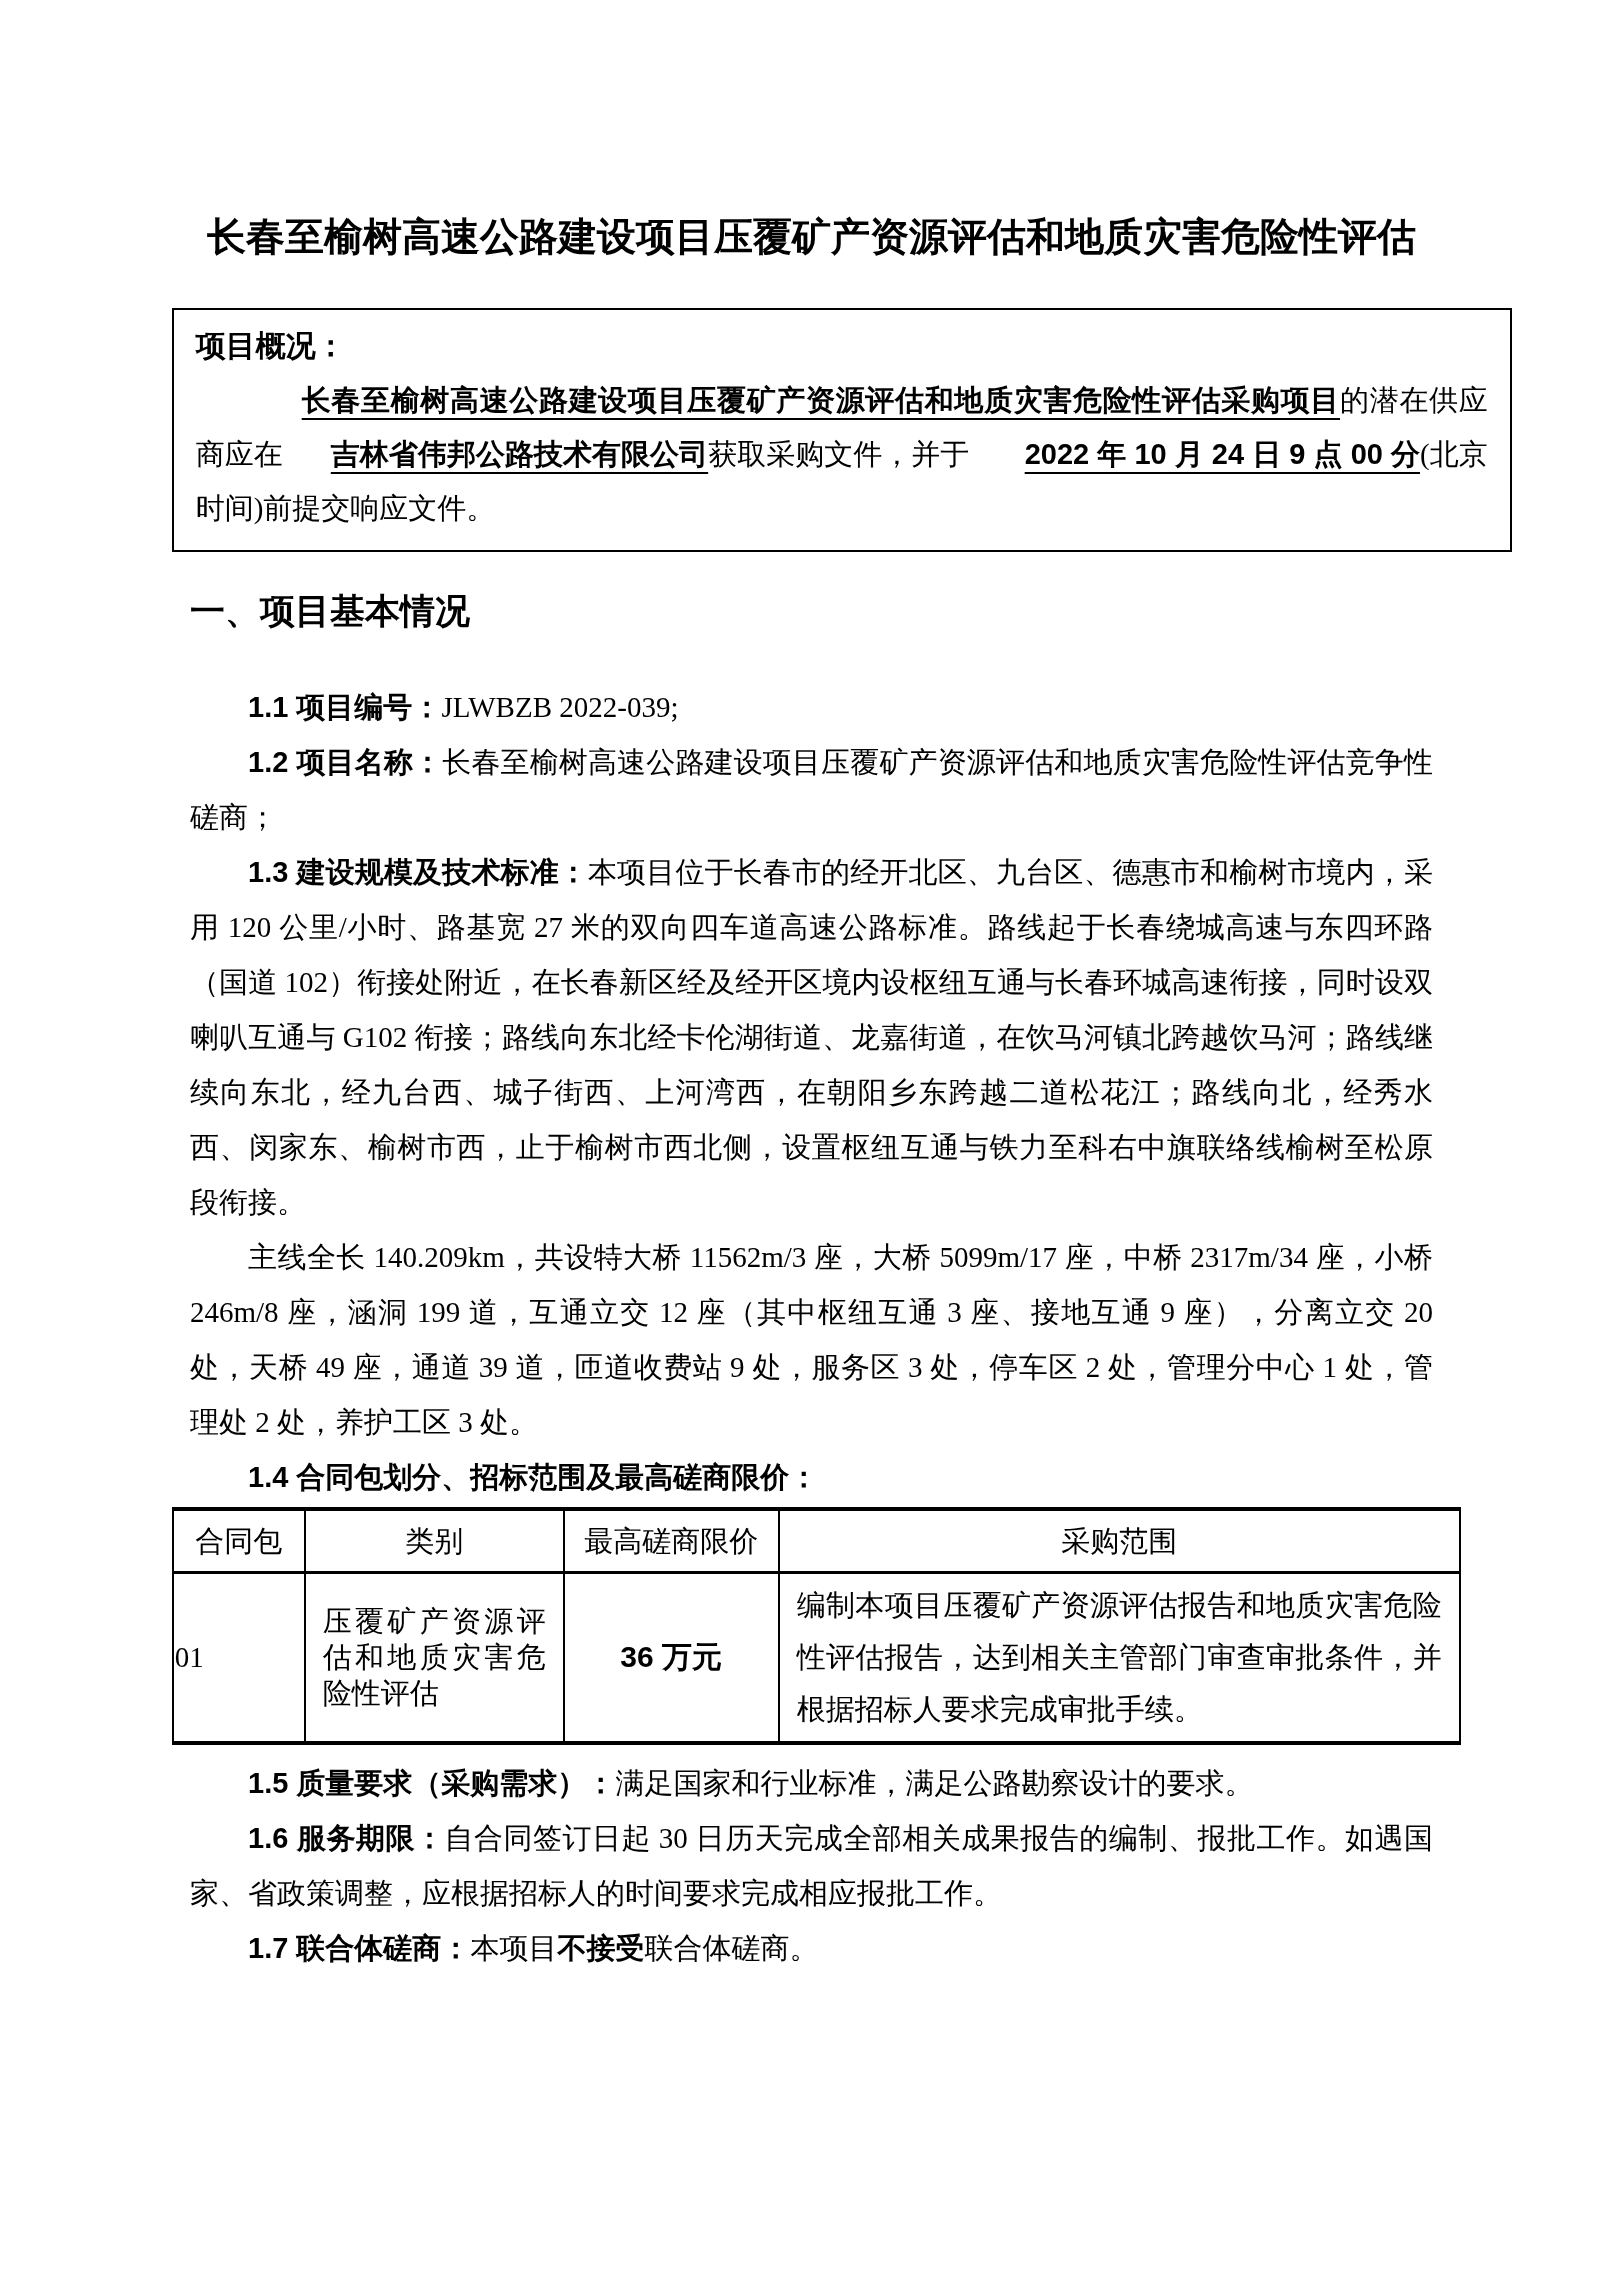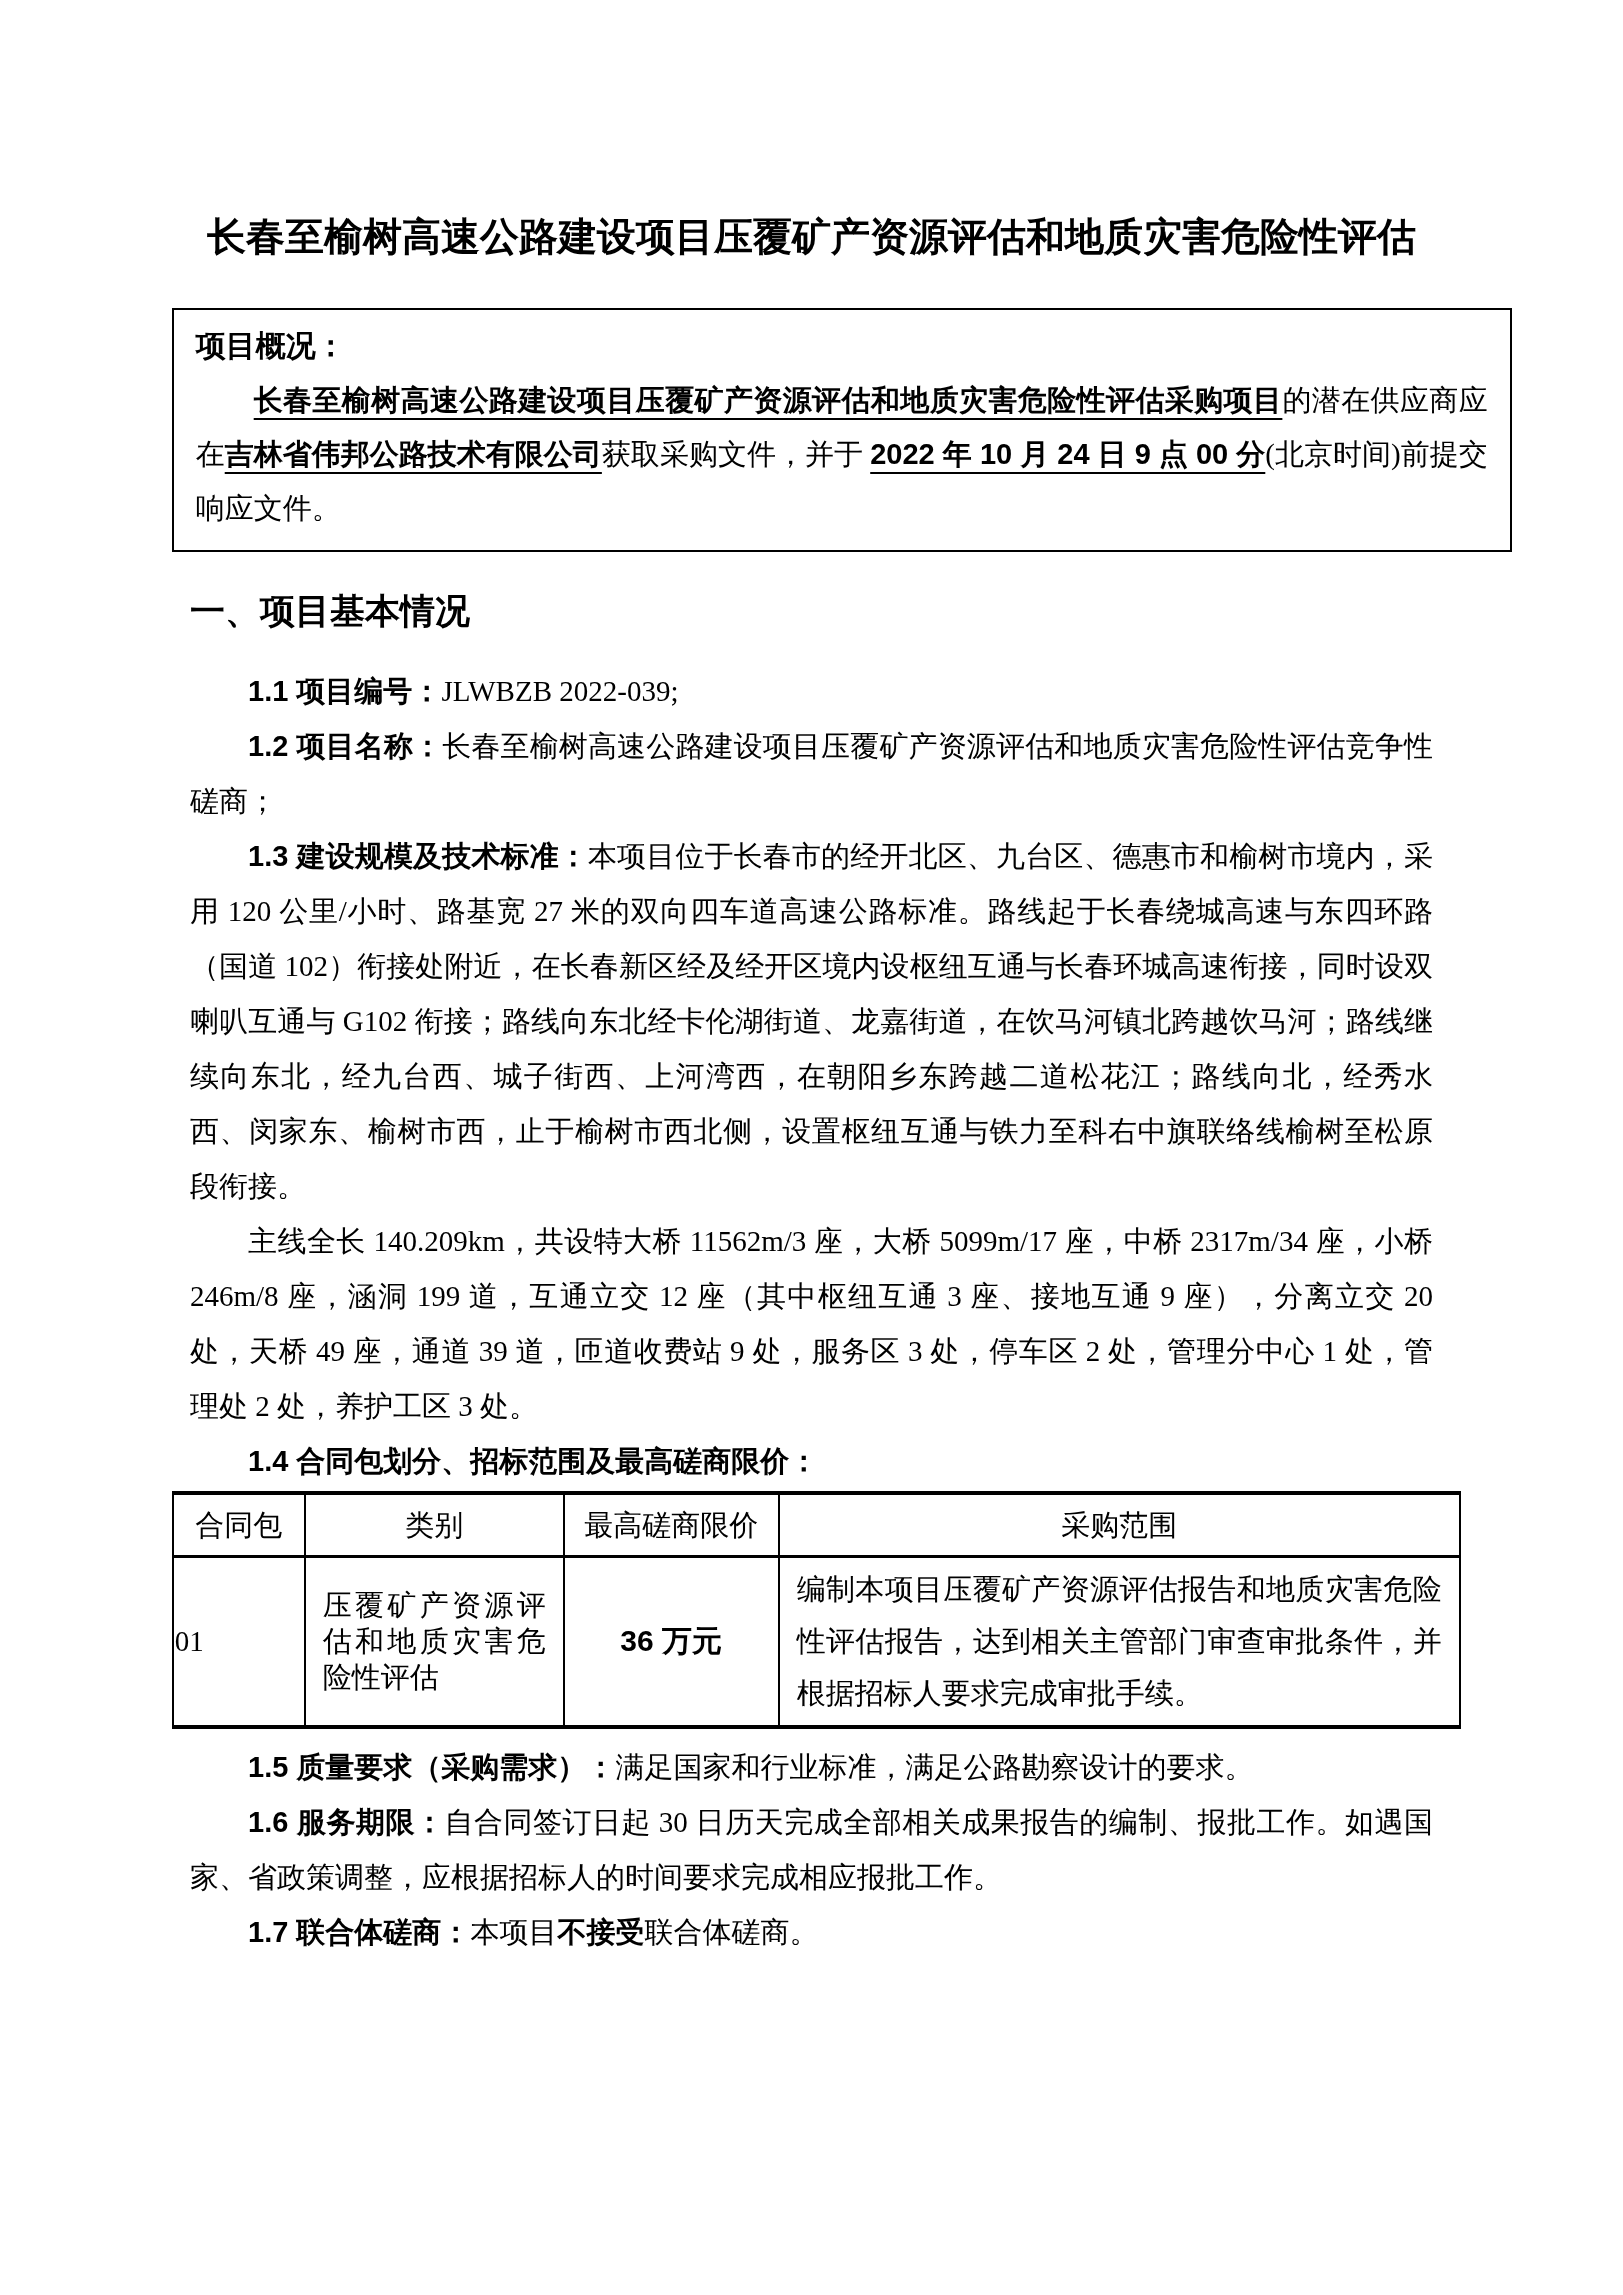--- a/index.html
+++ b/index.html
@@ -9,21 +9,21 @@
     margin:0 auto;
     background:#ffffff;
     color:#000;
     box-sizing:border-box;
     padding:196px 190px 16px 190px;
     font-family:"Liberation Serif", serif;
     font-size:29px;
     line-height:55px;
   }
   .hei{font-family:"Liberation Sans", sans-serif;font-weight:700;}
-  .u{text-decoration:underline;text-decoration-thickness:2px;text-underline-offset:7.9px;}
+  .u{text-decoration:underline;text-decoration-thickness:2px;text-underline-offset:7.9px;margin-left:48px;}
   .title{
     font-family:"Liberation Sans", sans-serif;
     font-weight:700;
     font-size:39px;
     line-height:82px;
     text-align:center;
     margin:0 0 30px 0;
   }
   .title div{margin:0;}
   .box{
@@ -32,21 +32,21 @@
     margin:0 0 38px -18.3px;
     border:2.6px solid #000;
     padding:9.2px 22px 14.4px 22px;
     line-height:54px;
   }
   .box .box-label{margin:0;font-size:30px;}
   .box .para{margin:0;text-indent:58px;text-align:justify;}
   .h2{
     font-size:35px;
     line-height:42px;
-    margin:0 0 32px 0;
+    margin:0 0 48px 0;
   }
   p.item{margin:0;text-indent:58px;text-align:justify;}
   p.cont{margin:0;text-indent:58px;text-align:justify;}
   table.pkg{
     border-collapse:collapse;
     table-layout:fixed;
     width:1288px;
     margin:2.6px 0 11.8px -18.3px;
     border-top:4.6px solid #000;
     border-bottom:4.6px solid #000;

